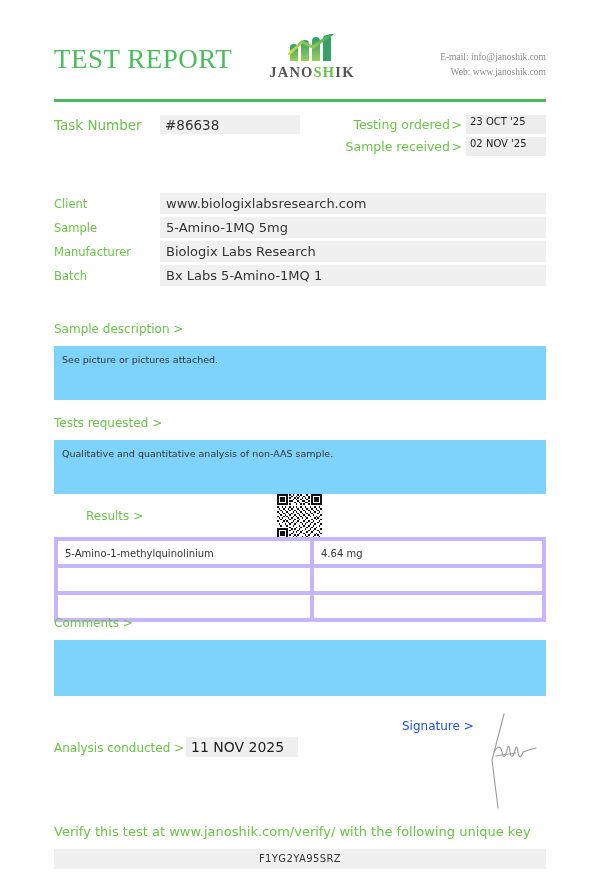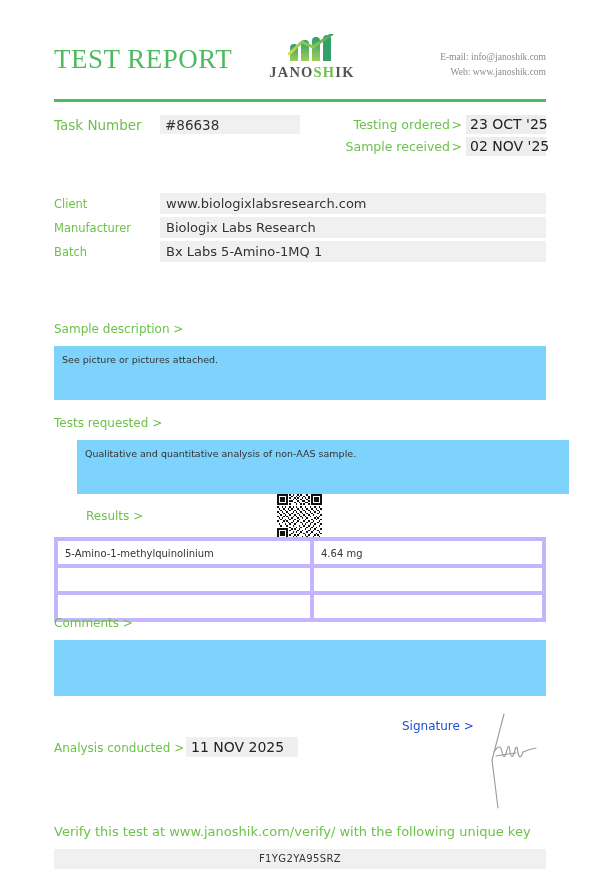--- a/index.html
+++ b/index.html
@@ -118,21 +118,21 @@
     right: 84px; top: 2px;
     font-size: 12.5px;
     color: #6cc24a;
   }
   .date-value {
     position: absolute;
     right: 0; top: 0;
     width: 80px;
     height: 19px;
     background: #ededed;
-    font-size: 14px;
+    font-size: 10px;
     color: #222222;
     padding: 1px 0 0 4px;
     box-sizing: border-box;
     white-space: nowrap;
   }
 
   
   .fields {
     position: absolute;
     left: 54px; top: 193px;
@@ -180,21 +180,21 @@
     padding: 8px 0 0 8px;
     font-size: 9.5px;
     color: #333333;
   }
 
   
   .sd-head { left: 54px; top: 322px; }
   .sd-box  { top: 346px; height: 54px; }
   
   .tr-head { left: 54px; top: 416px; }
-  .tr-box  { top: 440px; height: 54px; margin-left: 23px; }
+  .tr-box  { top: 440px; height: 54px; }
   
   .res-head { left: 54px; top: 509px; margin-left: 32px; }
   
   .cm-head { left: 54px; top: 616px; }
   .cm-box  { top: 640px; height: 56px; }
 
   
   .qr {
     position: absolute;
     left: 277px; top: 494px;
@@ -333,20 +333,24 @@
       <span class="date-label">Sample received</span>
       <span class="date-gt">&gt;</span>
       <span class="date-value">02 NOV '25</span>
     </div>
   </div>
 
   <div class="fields">
     <div class="field-row">
       <span class="field-label">Client</span>
       <span class="field-value">www.biologixlabsresearch.com</span>
+    </div>
+    <div class="field-row">
+      <span class="field-label">Sample</span>
+      <span class="field-value">5-Amino-1MQ 5mg</span>
     </div>
     <div class="field-row">
       <span class="field-label">Manufacturer</span>
       <span class="field-value">Biologix Labs Research</span>
     </div>
     <div class="field-row">
       <span class="field-label">Batch</span>
       <span class="field-value">Bx Labs 5-Amino-1MQ 1</span>
     </div>
   </div>

